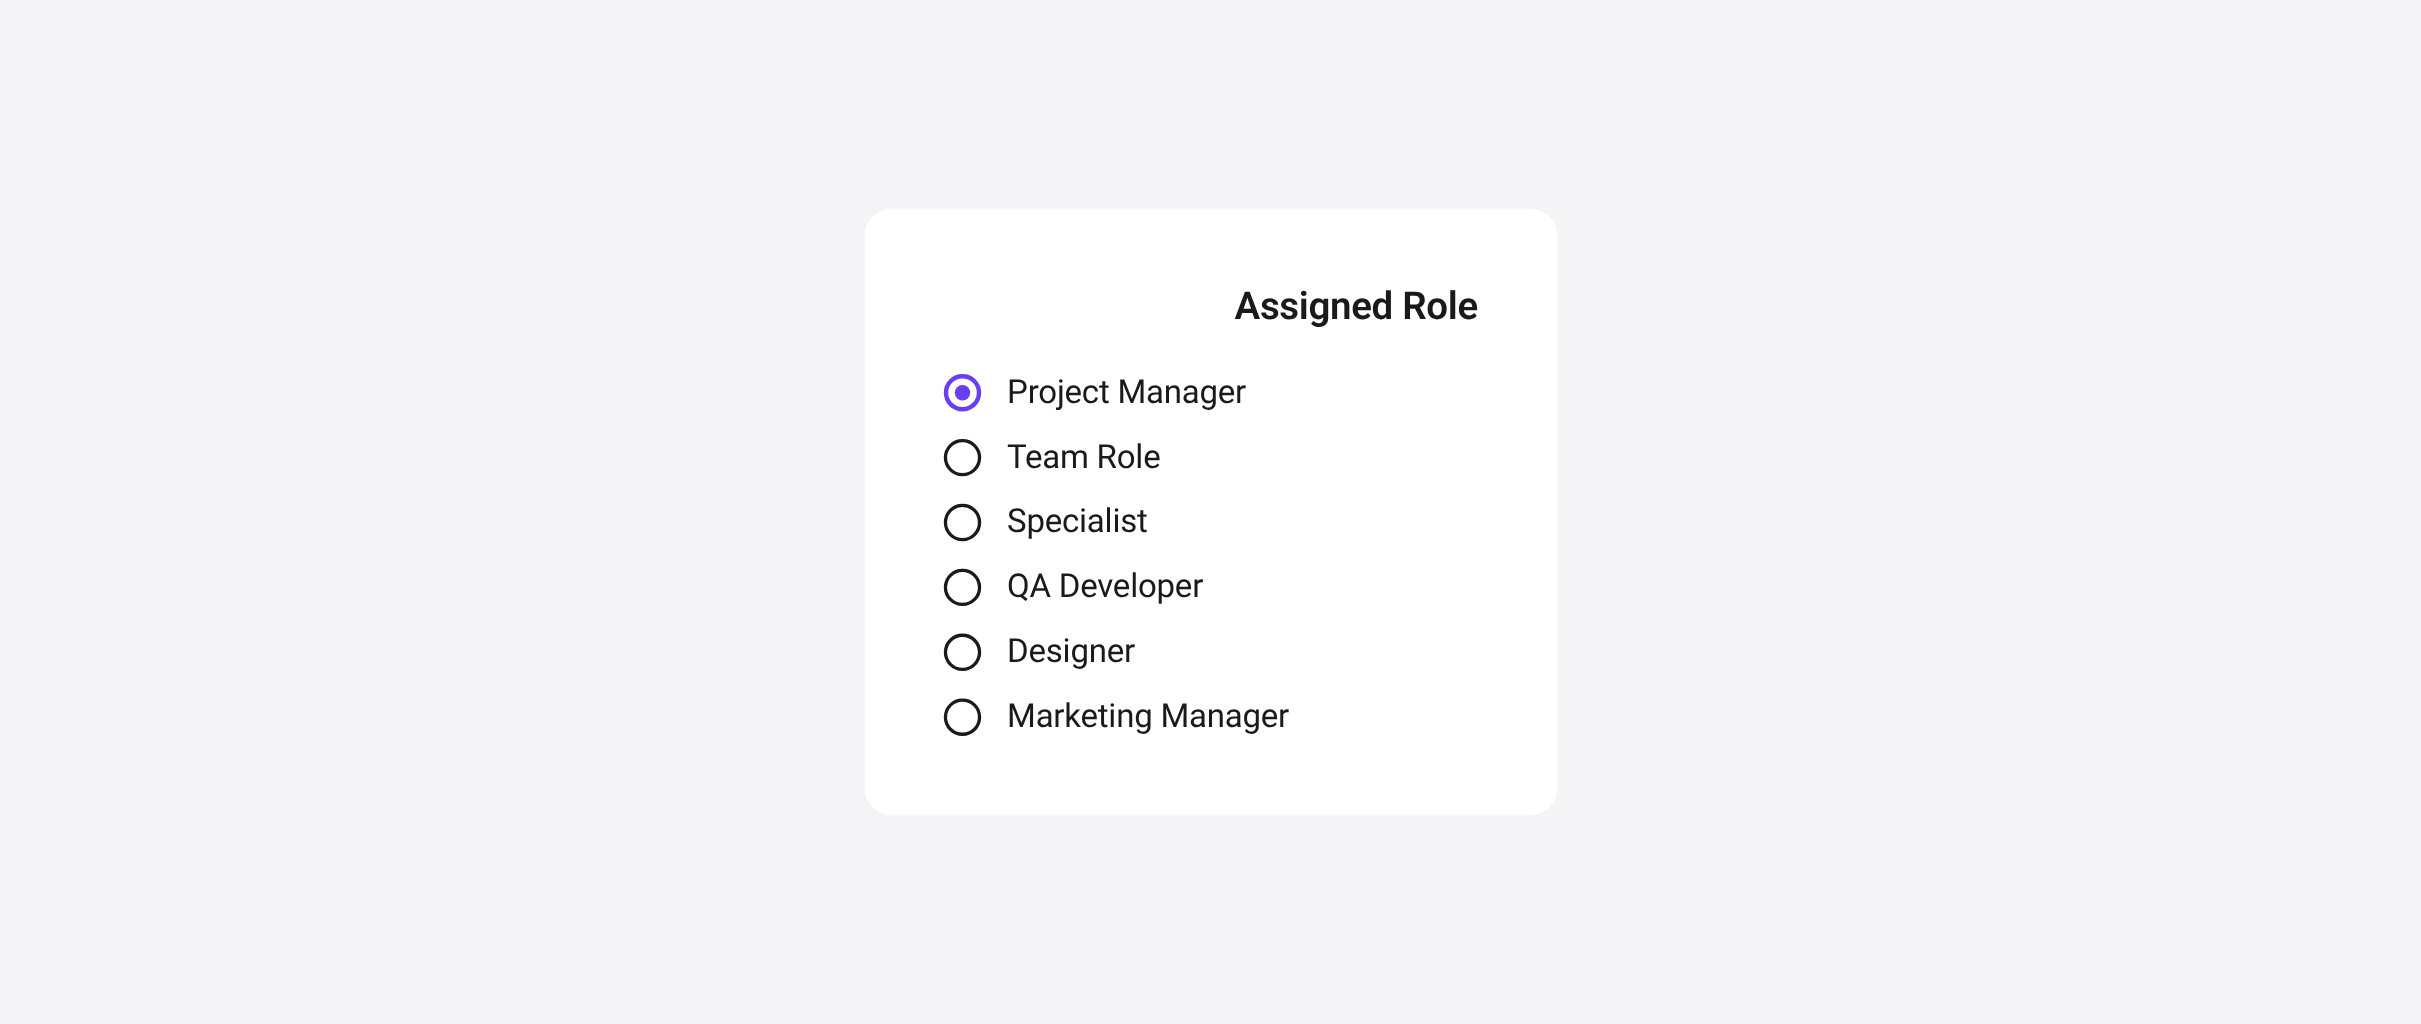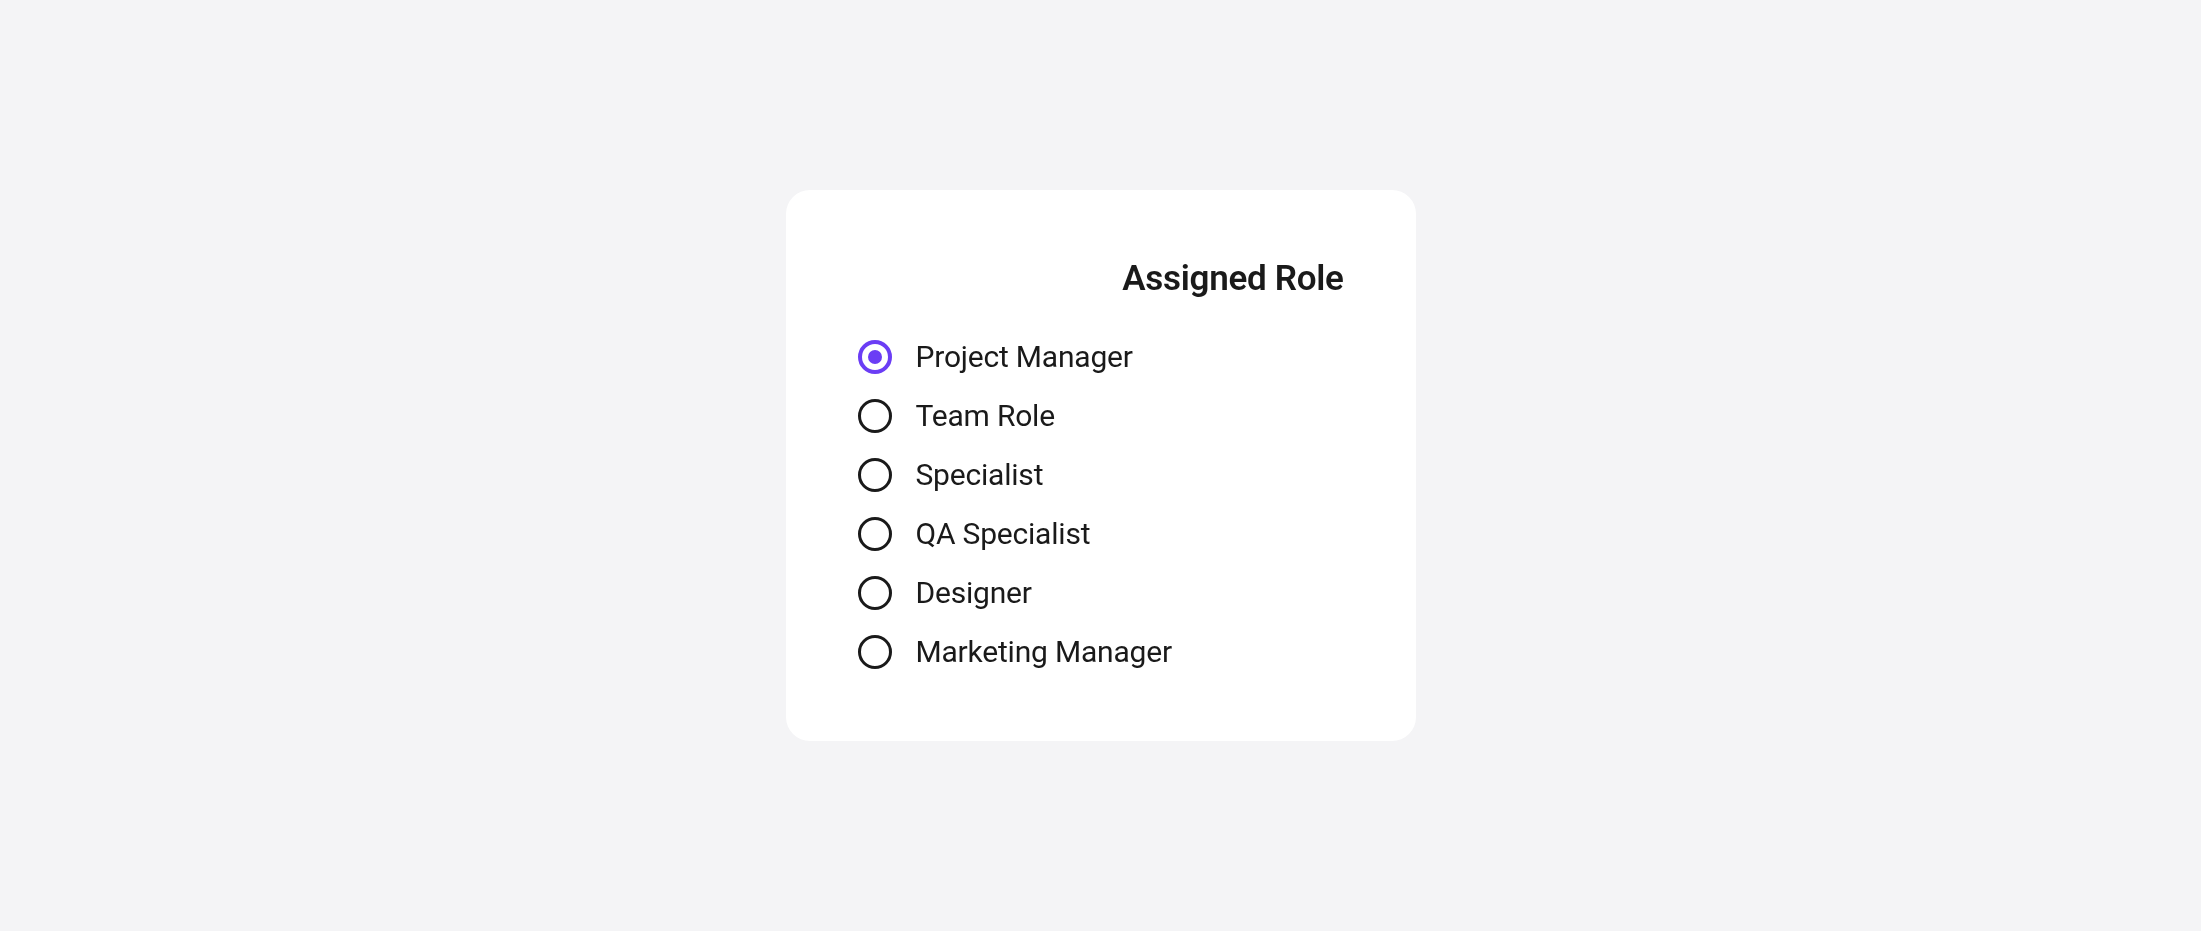--- a/index.html
+++ b/index.html
@@ -107,21 +107,21 @@
       <div class="radio-circle">
         
       </div>
       <span class="radio-label">Specialist</span>
     </div>
 
     <div class="radio-item">
       <div class="radio-circle">
         
       </div>
-      <span class="radio-label">QA Specialist</span>
+      <span class="radio-label">QA Developer</span>
     </div>
 
     <div class="radio-item">
       <div class="radio-circle">
         
       </div>
       <span class="radio-label">Designer</span>
     </div>
 
     <div class="radio-item">

